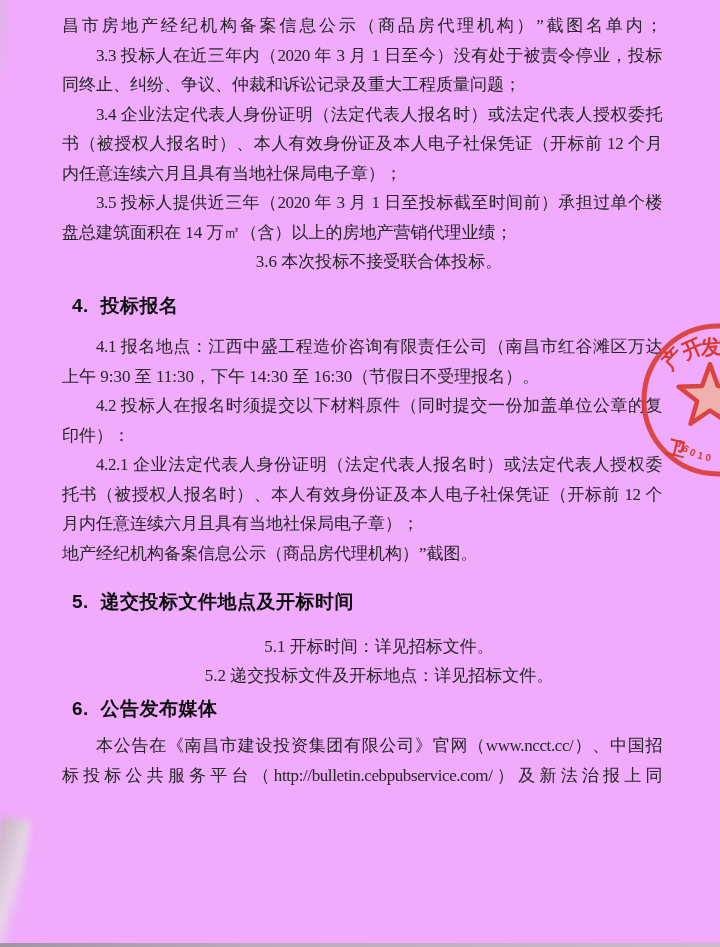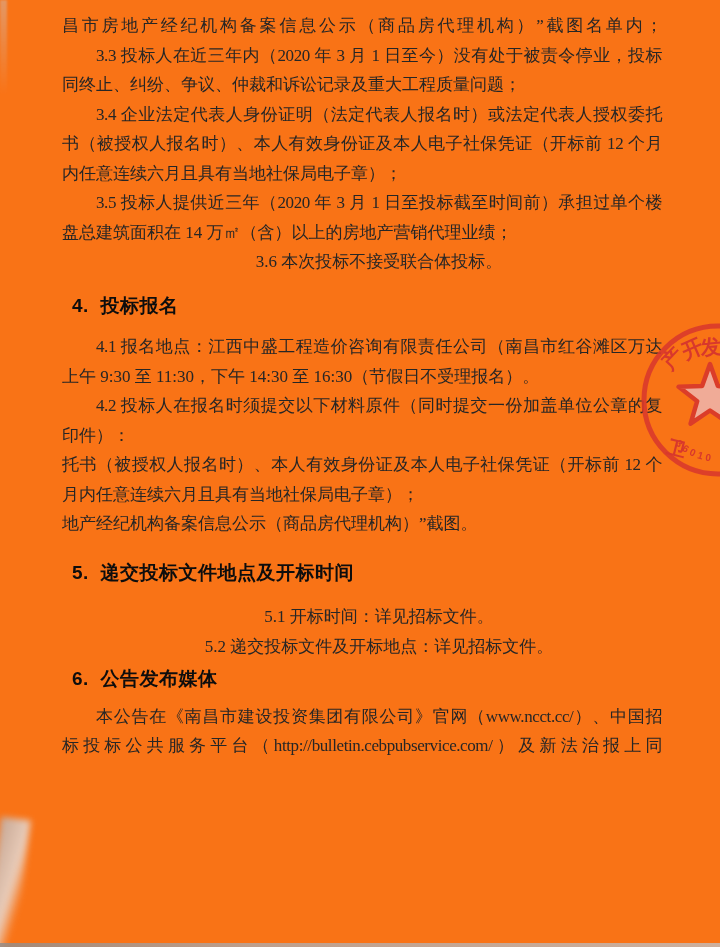--- a/index.html
+++ b/index.html
@@ -1,18 +1,18 @@
 <!DOCTYPE html>
 <html><head>
 <meta charset="utf-8">
 <style>
   html,body { margin:0; padding:0; background:#e9e9e9; }
   .page {
     position:relative; width:720px; height:947px;
-    background:#f97316; overflow:hidden;
+    background:#f0abfc; overflow:hidden;
     font-family:"Liberation Serif","DejaVu Serif",serif;
     color:#262626;
   }
   .content {
     position:absolute; left:62px; top:11px; width:600px;
   }
   .ln {
     font-size:17px; line-height:29.5px; min-height:29.5px;
     white-space:nowrap;
   }
@@ -62,20 +62,21 @@
     <div class="ln fill">书（被授权人报名时）、本人有效身份证及本人电子社保凭证（开标前 12 个月</div>
     <div class="ln">内任意连续六月且具有当地社保局电子章）；</div>
     <div class="ln fill indent">3.5 投标人提供近三年（2020 年 3 月 1 日至投标截至时间前）承担过单个楼</div>
     <div class="ln">盘总建筑面积在 14 万㎡（含）以上的房地产营销代理业绩；</div>
     <div class="ln indent">3.6 本次投标不接受联合体投标。</div>
     <div class="ln hd mt-h4">4. 投标报名</div>
     <div class="ln fill indent">4.1 报名地点：江西中盛工程造价咨询有限责任公司（南昌市红谷滩区万达</div>
     <div class="ln">上午 9:30 至 11:30，下午 14:30 至 16:30（节假日不受理报名）。</div>
     <div class="ln fill indent">4.2 投标人在报名时须提交以下材料原件（同时提交一份加盖单位公章的复</div>
     <div class="ln">印件）：</div>
+    <div class="ln fill indent">4.2.1 企业法定代表人身份证明（法定代表人报名时）或法定代表人授权委</div>
     <div class="ln fill">托书（被授权人报名时）、本人有效身份证及本人电子社保凭证（开标前 12 个</div>
     <div class="ln">月内任意连续六月且具有当地社保局电子章）；</div>
     <div class="ln">地产经纪机构备案信息公示（商品房代理机构）”截图。</div>
     <div class="ln hd mt-h5">5. 递交投标文件地点及开标时间</div>
     <div class="ln indent">5.1 开标时间：详见招标文件。</div>
     <div class="ln indent">5.2 递交投标文件及开标地点：详见招标文件。</div>
     <div class="ln hd mt-h6">6. 公告发布媒体</div>
     <div class="ln fill indent">本公告在《南昌市建设投资集团有限公司》官网（www.ncct.cc/）、中国招</div>
     <div class="ln fill">标投标公共服务平台（http://bulletin.cebpubservice.com/）及新法治报上同</div>
   </div>

